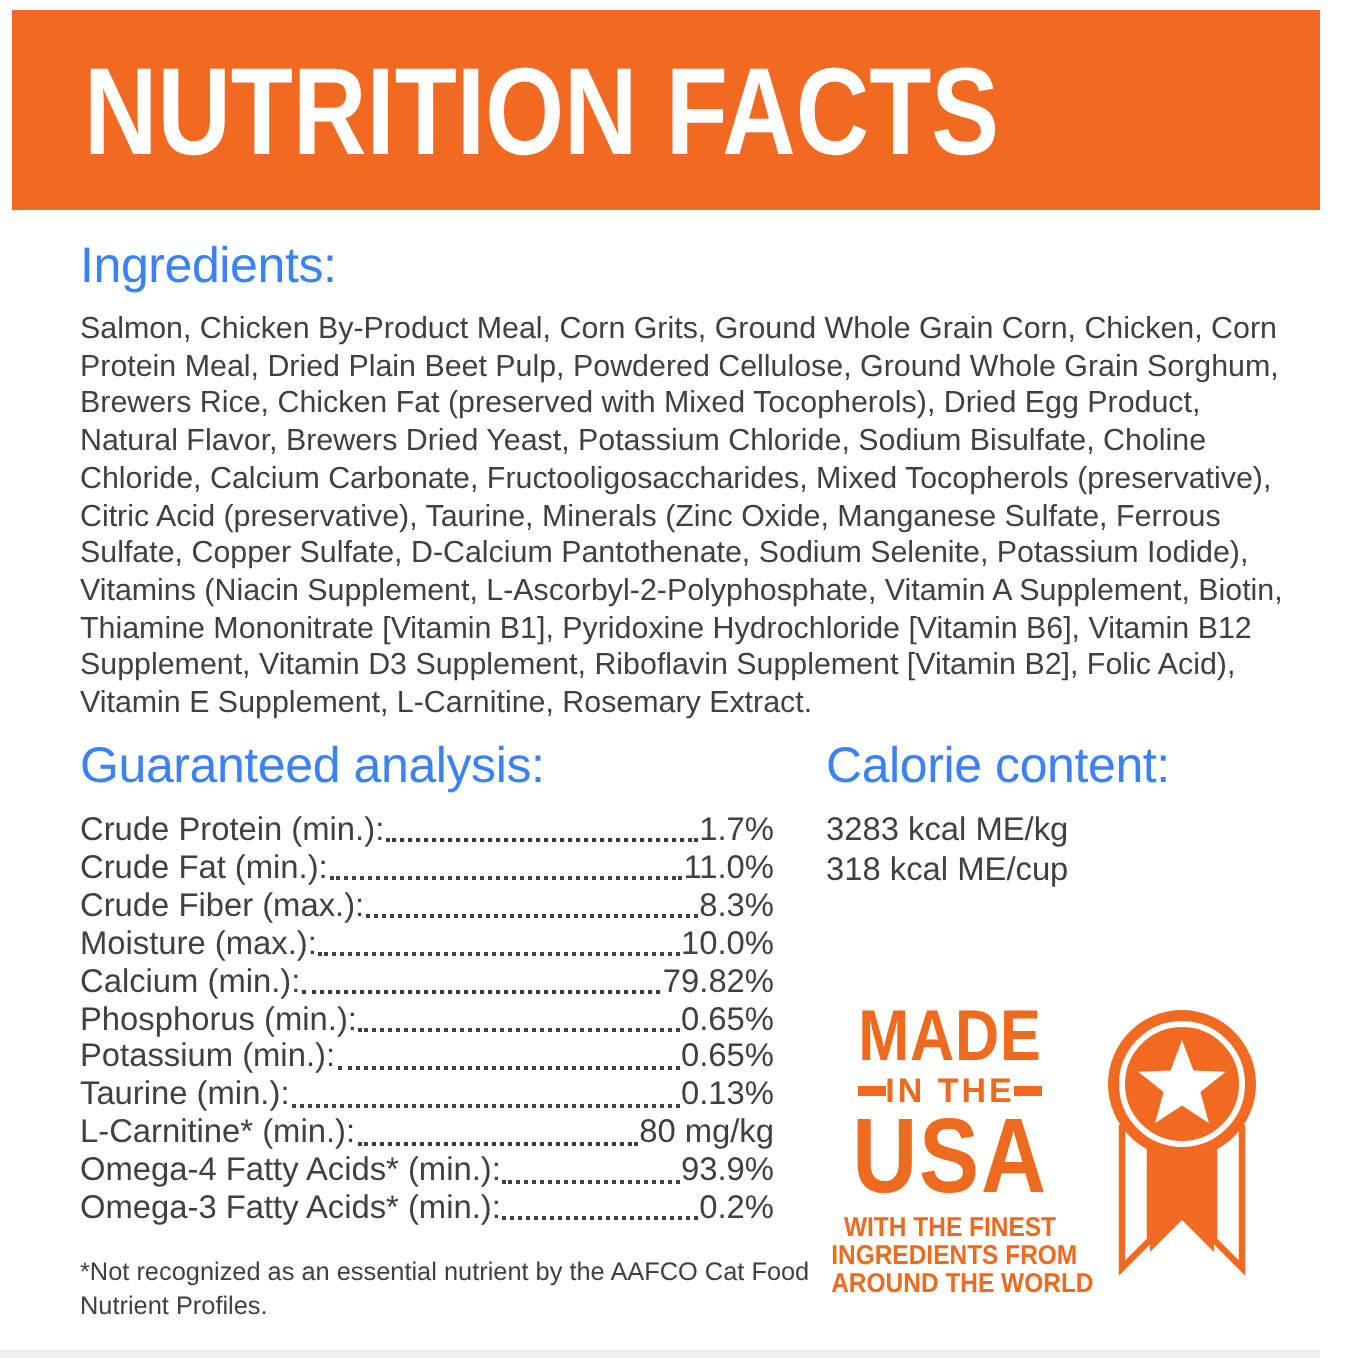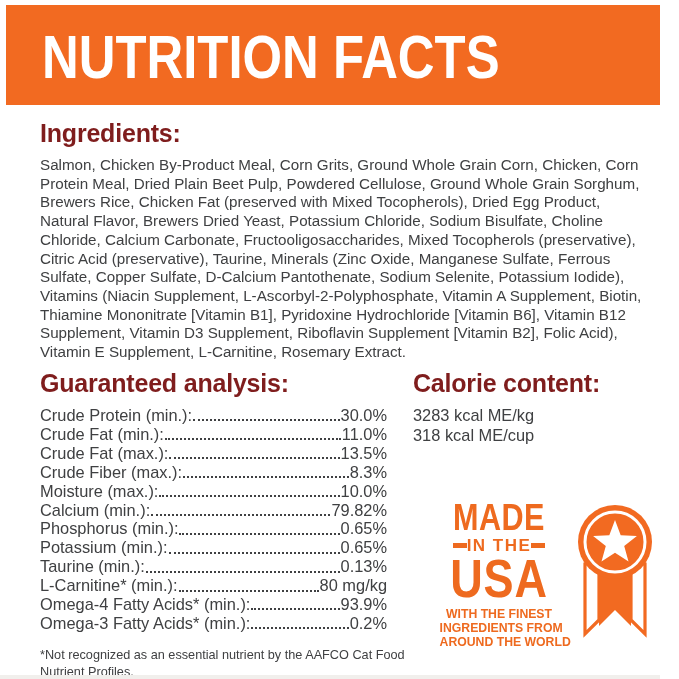--- a/index.html
+++ b/index.html
@@ -12,21 +12,21 @@
     position:absolute; left:6px; top:5px; width:668px; height:100px;
     background:#F26A21;
   }
   .header-title {
     position:absolute; left:36px; top:0; height:100px; line-height:103px;
     font-size:62px; font-weight:bold; color:#ffffff; white-space:nowrap;
     transform:scaleX(0.82); transform-origin:0 50%; letter-spacing:0;
   }
   
   .section-heading {
-    color:#7f1d1d; font-weight:bold; font-size:25px; letter-spacing:-0.2px;
+    color:#3b82f6; font-weight:normal; font-size:25px; letter-spacing:-0.2px;
     margin:0; line-height:28px;
   }
   
   #ingredients { position:absolute; left:40px; top:119px; width:612px; }
   .ingredients-text { margin:9px 0 0 0; font-size:15.2px; line-height:18.7px; }
   
   #analysis { position:absolute; left:40px; top:369px; width:347px; }
   .ga-rows { margin-top:9px; }
   .ga-row {
     display:flex; align-items:baseline; font-size:16.4px; line-height:18.9px;
@@ -37,21 +37,21 @@
     flex:1 1 auto; min-width:8px; align-self:flex-end;
     border-bottom:2.1px dotted #3F4042; margin:0 1px 3.5px 1px;
   }
   .ga-value { flex:0 0 auto; }
   .footnote { margin-top:14px; width:404px; font-size:12.7px; line-height:16.8px; }
   
   #calorie { position:absolute; left:413px; top:369px; width:245px; }
   .cal-lines { margin-top:9px; }
   .cal-line { font-size:16.4px; line-height:19.8px; }
   
-  #badge { position:absolute; left:409px; top:503px; display:flex; align-items:flex-start;margin-left:24px; }
+  #badge { position:absolute; left:409px; top:503px; display:flex; align-items:flex-start; }
   .usa-text { width:132px; text-align:center; color:#EE6A1F; }
   .usa-made {
     font-size:36px; font-weight:bold; line-height:30px; letter-spacing:0.5px;
     transform:scaleX(0.85); transform-origin:50% 50%; white-space:nowrap;
   }
   .usa-inthe-row {
     display:flex; align-items:center; justify-content:center; gap:0; margin-top:4px;
   }
   .usa-inthe { font-size:17px; font-weight:bold; letter-spacing:1.5px; line-height:17px; }
   .dash { width:14px; height:4.5px; background:#EE6A1F; }
@@ -80,31 +80,26 @@
     <h2 class="section-heading">Ingredients:</h2>
     <p class="ingredients-text">Salmon, Chicken By-Product Meal, Corn Grits, Ground Whole Grain Corn, Chicken, Corn Protein Meal, Dried Plain Beet Pulp, Powdered Cellulose, Ground Whole Grain Sorghum, Brewers Rice, Chicken Fat (preserved with Mixed Tocopherols), Dried Egg Product, Natural Flavor, Brewers Dried Yeast, Potassium Chloride, Sodium Bisulfate, Choline Chloride, Calcium Carbonate, Fructooligosaccharides, Mixed Tocopherols (preservative), Citric Acid (preservative), Taurine, Minerals (Zinc Oxide, Manganese Sulfate, Ferrous Sulfate, Copper Sulfate, D-Calcium Pantothenate, Sodium Selenite, Potassium Iodide), Vitamins (Niacin Supplement, L-Ascorbyl-2-Polyphosphate, Vitamin A Supplement, Biotin, Thiamine Mononitrate [Vitamin B1], Pyridoxine Hydrochloride [Vitamin B6], Vitamin B12 Supplement, Vitamin D3 Supplement, Riboflavin Supplement [Vitamin B2], Folic Acid), Vitamin E Supplement, L-Carnitine, Rosemary Extract.</p>
   </div>
 
   <div id="analysis">
     <h2 class="section-heading">Guaranteed analysis:</h2>
     <div class="ga-rows">
       <div class="ga-row">
         <span class="ga-label">Crude Protein (min.):</span>
         <span class="ga-leader"></span>
-        <span class="ga-value">30.0%</span>
+        <span class="ga-value">1.7%</span>
       </div>
       <div class="ga-row">
         <span class="ga-label">Crude Fat (min.):</span>
         <span class="ga-leader"></span>
         <span class="ga-value">11.0%</span>
-      </div>
-      <div class="ga-row">
-        <span class="ga-label">Crude Fat (max.):</span>
-        <span class="ga-leader"></span>
-        <span class="ga-value">13.5%</span>
       </div>
       <div class="ga-row">
         <span class="ga-label">Crude Fiber (max.):</span>
         <span class="ga-leader"></span>
         <span class="ga-value">8.3%</span>
       </div>
       <div class="ga-row">
         <span class="ga-label">Moisture (max.):</span>
         <span class="ga-leader"></span>
         <span class="ga-value">10.0%</span>

